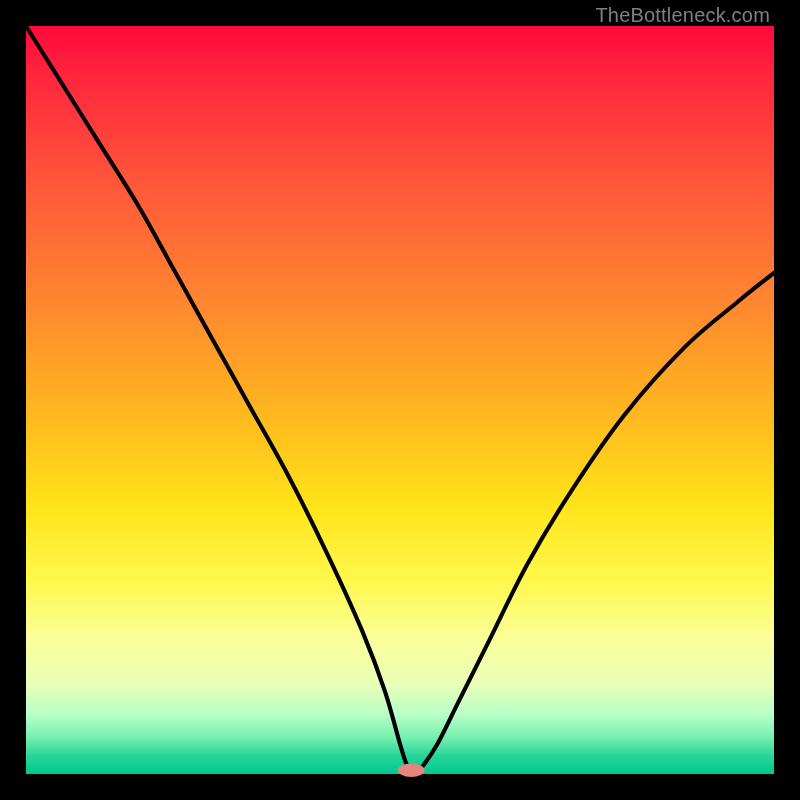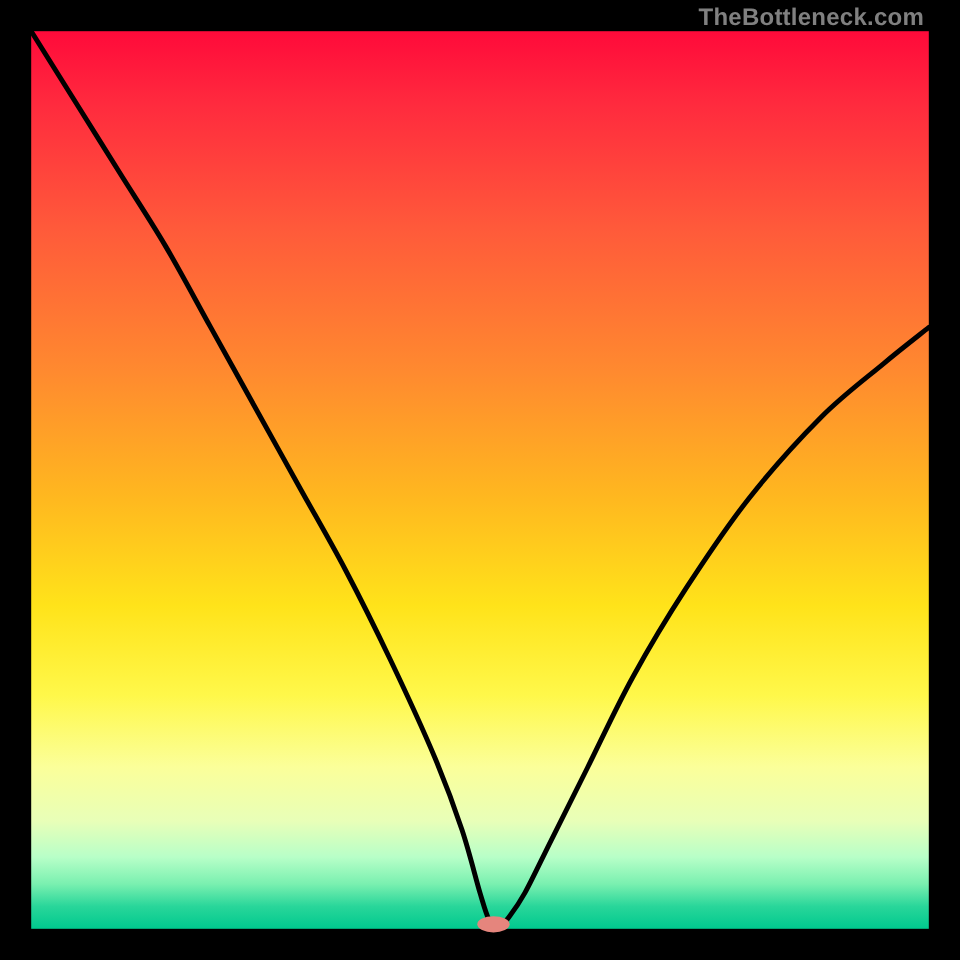--- a/index.html
+++ b/index.html
@@ -51,21 +51,21 @@
     width: 100%;
     height: 100%;
     overflow: visible;
   }
   .watermark {
     position: absolute;
     top: 4px;
     right: 30px;
     color: #808080;
     font-size: 20px;
-    font-weight: 700;
+    font-weight: 400;
     letter-spacing: 0.2px;
   }
   .marker {
     fill: #e5857d;
   }
 </style>
 </head>
 <body>
 
 <div class="stage">

